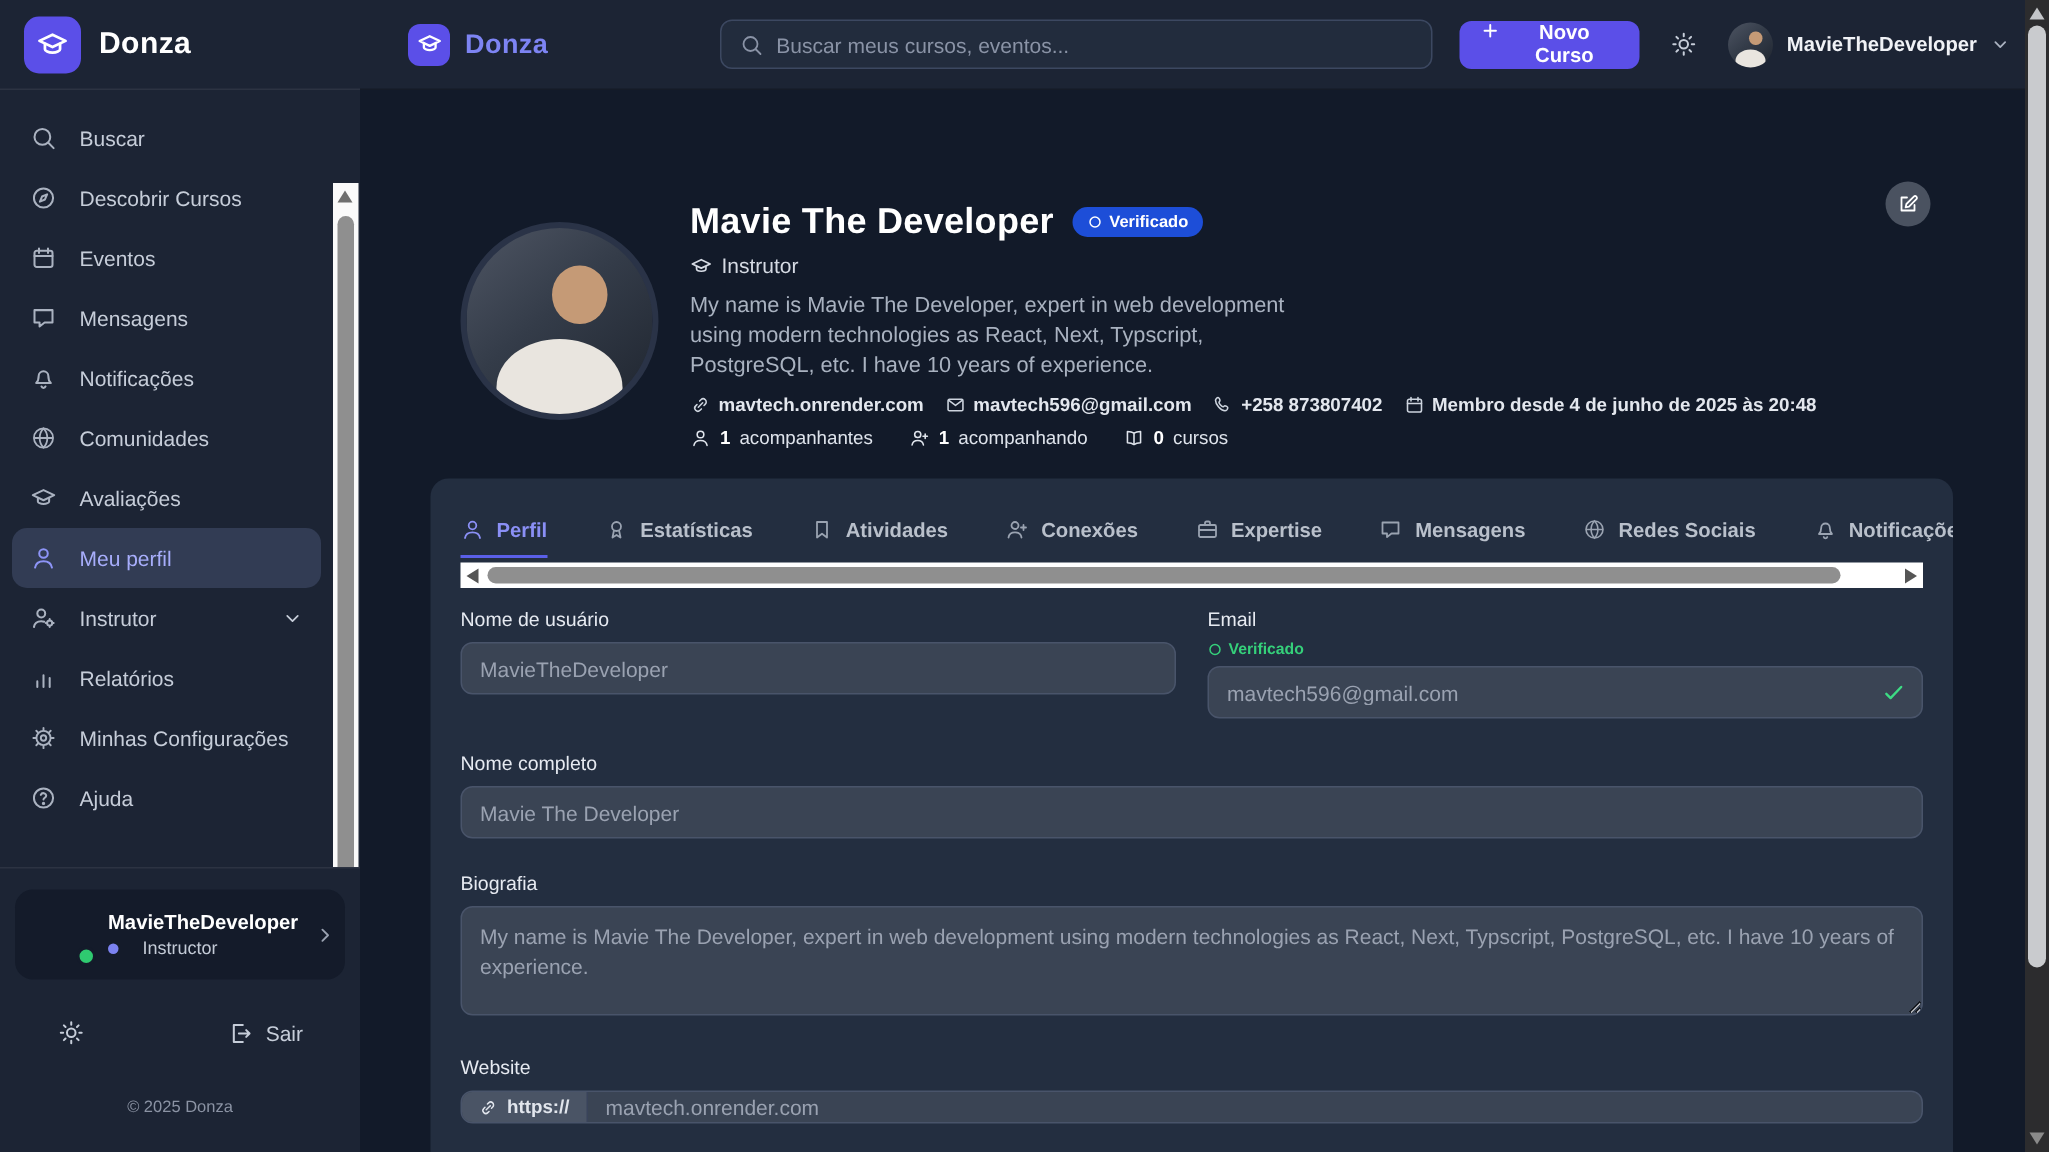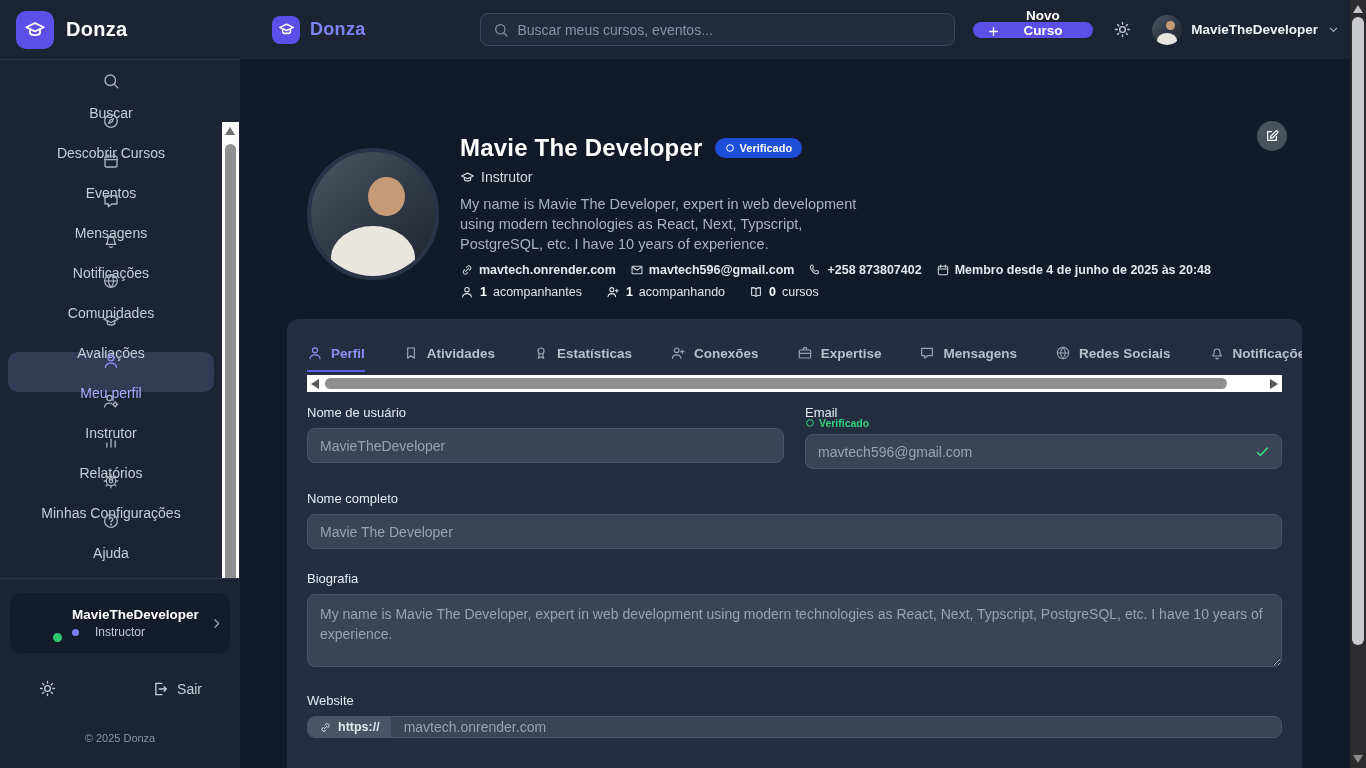--- a/index.html
+++ b/index.html
@@ -22,21 +22,21 @@
   .logo-box {
     width:38px; height:38px; border-radius:10px; background:#5b4fe8;
     display:flex; align-items:center; justify-content:center; color:#fff;
   }
   .logo-box.small { width:28px; height:28px; border-radius:8px; }
   .brand-text { font-size:20px; font-weight:800; color:#fff; letter-spacing:.3px; }
 
   .nav-scroll { position:relative; height:518px; padding:12px 26px 0 8px; overflow:hidden; }
   .nav-item {
     display:flex; align-items:center; gap:15px; height:40px; padding:0 12px;
-    color:#c6cdd9; font-size:14px; border-radius:10px; cursor:pointer; white-space:nowrap;flex-direction:column;
+    color:#c6cdd9; font-size:14px; border-radius:10px; cursor:pointer; white-space:nowrap;
   }
   .nav-item .nav-ic { color:#aab2c0; }
   .nav-item.active { background:#323c54; color:#a7adfa; }
   .nav-item.active .nav-ic { color:#8d94f7; }
   .nav-item .spacer { flex:1; }
 
   
   .side-sb { position:absolute; top:62px; right:1px; width:17px; height:516px; background:#fafafa; }
   .side-sb .up { position:absolute; top:5px; left:3px; width:0; height:0;
     border-left:5.5px solid transparent; border-right:5.5px solid transparent; border-bottom:8px solid #6f6f6f; }
@@ -72,22 +72,22 @@
     border-bottom:1px solid rgba(0,0,0,.25); flex-shrink:0;
   }
   .topbar .brand-text { font-size:18px; color:#7d84f3; }
   .tb-brand { display:flex; align-items:center; gap:10px; cursor:pointer; }
   .search-wrap { margin-left:96px; width:480px; height:33px; background:#222c3d; border:1px solid #3c4861;
     border-radius:8px; display:flex; align-items:center; gap:9px; padding:0 12px; color:#8a93a6; }
   .search-wrap input { flex:1; background:none; border:none; outline:none; color:#aeb6c4;
     font-family:inherit; font-size:14px; }
   .search-wrap input::placeholder { color:#8a93a6; }
   .tb-right { margin-left:auto; display:flex; align-items:center; gap:20px; }
-  .btn-primary { height:16px; background:#5b4fe8; color:#fff; border:none; border-radius:8px;
-    padding:0 14px; font-family:inherit; font-size:13.5px; font-weight:600; display:flex; align-items:flex-end; gap:7px; cursor:pointer; }
+  .btn-primary { height:32px; background:#5b4fe8; color:#fff; border:none; border-radius:8px;
+    padding:0 14px; font-family:inherit; font-size:13.5px; font-weight:600; display:flex; align-items:flex-start; gap:7px; cursor:pointer; }
   .tb-user { display:flex; align-items:center; gap:9px; cursor:pointer; }
   .tb-avatar { width:30px; height:30px; }
   .tb-username { font-size:13.5px; font-weight:600; color:#f0f2f6; }
 
   
   .main { flex:1; position:relative; overflow:hidden; background:#121a29; }
   .profile-section { display:flex; gap:21px; padding:74px 0 0 67px; }
   .big-avatar { width:132px; height:132px; margin-top:14px; border:4px solid #2a3347; border-radius:50%; flex-shrink:0; }
   .profile-info { }
   .name-row { display:flex; align-items:center; gap:12px; }
@@ -491,33 +491,33 @@
               <svg width="16" height="16" viewBox="0 0 24 24" fill="none" stroke="currentColor" stroke-width="1.8" stroke-linecap="round">
                 <circle cx="12" cy="8" r="3.8"></circle>
                 <path d="M4.5 20.5c.6-3.8 3.6-5.7 7.5-5.7s6.9 1.9 7.5 5.7"></path>
               </svg>
             </span>
           <span>Perfil</span>
         </div>
         <div class="tab">
           <span class="t-ic">
               <svg width="16" height="16" viewBox="0 0 24 24" fill="none" stroke="currentColor" stroke-width="1.8" stroke-linejoin="round">
-                <path d="M7 4.5h10V20l-5-3.8L7 20z"></path>
-              </svg>
-            </span>
-          <span>Atividades</span>
-        </div>
-        <div class="tab">
-          <span class="t-ic">
-              <svg width="16" height="16" viewBox="0 0 24 24" fill="none" stroke="currentColor" stroke-width="1.8" stroke-linejoin="round">
                 <circle cx="12" cy="9" r="4.5"></circle>
                 <path d="M9.5 12.8L8 20l4-2.5L16 20l-1.5-7.2"></path>
               </svg>
             </span>
           <span>Estatísticas</span>
+        </div>
+        <div class="tab">
+          <span class="t-ic">
+              <svg width="16" height="16" viewBox="0 0 24 24" fill="none" stroke="currentColor" stroke-width="1.8" stroke-linejoin="round">
+                <path d="M7 4.5h10V20l-5-3.8L7 20z"></path>
+              </svg>
+            </span>
+          <span>Atividades</span>
         </div>
         <div class="tab">
           <span class="t-ic">
               <svg width="16" height="16" viewBox="0 0 24 24" fill="none" stroke="currentColor" stroke-width="1.8" stroke-linecap="round">
                 <circle cx="10" cy="8" r="3.5"></circle>
                 <path d="M3.5 20c.5-3.4 3.1-5.2 6.5-5.2s6 1.8 6.5 5.2"></path>
                 <path d="M18.5 7.5v5M16 10h5"></path>
               </svg>
             </span>
           <span>Conexões</span>
@@ -567,21 +567,21 @@
         <span class="right"></span>
       </div>
 
       <div class="form-area">
         <div class="form-grid">
           <div>
             <div class="field-label">Nome de usuário</div>
             <input class="text-input" type="text" value="MavieTheDeveloper" style="">
           </div>
           <div>
-            <div class="field-label" style="margin-bottom:0">Email</div>
+            <div class="field-label" style="margin-bottom:10px">Email</div>
             <div class="mini-verified">
               <span>
                   <svg width="10" height="10" viewBox="0 0 24 24" fill="none" stroke="currentColor" stroke-width="2.4">
                     <circle cx="12" cy="12" r="8"></circle>
                   </svg>
                 </span>
               <span>Verificado</span>
             </div>
             <div class="email-wrap">
               <input class="text-input" type="text" value="mavtech596@gmail.com" style="">

